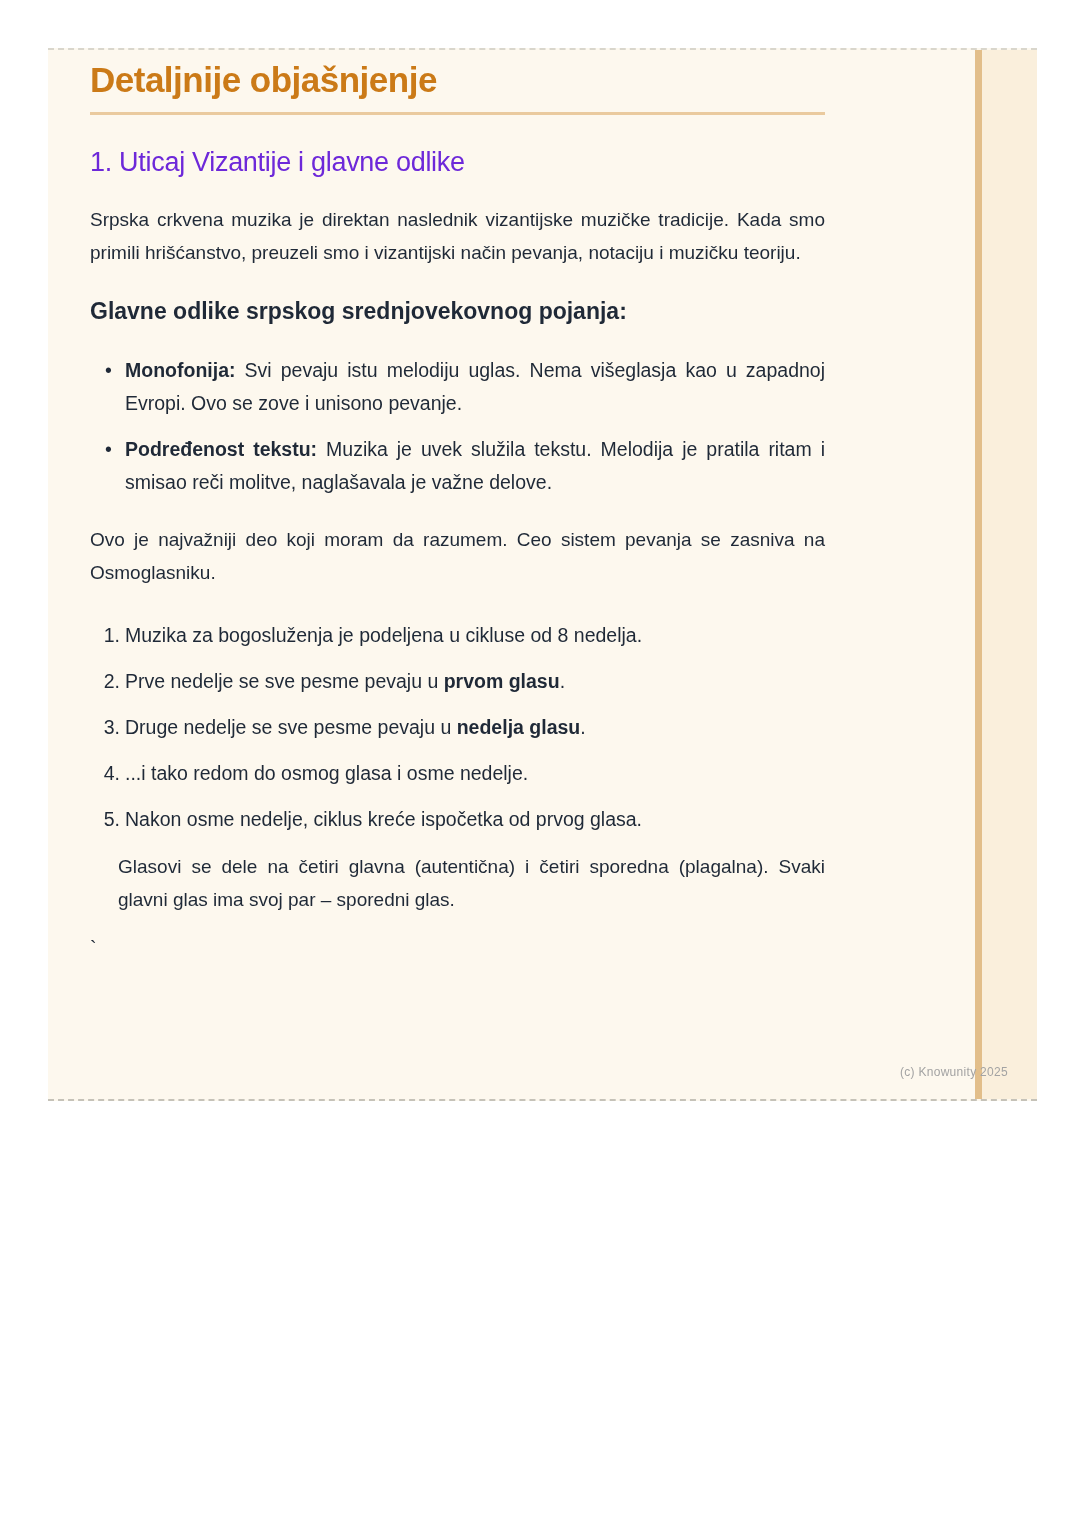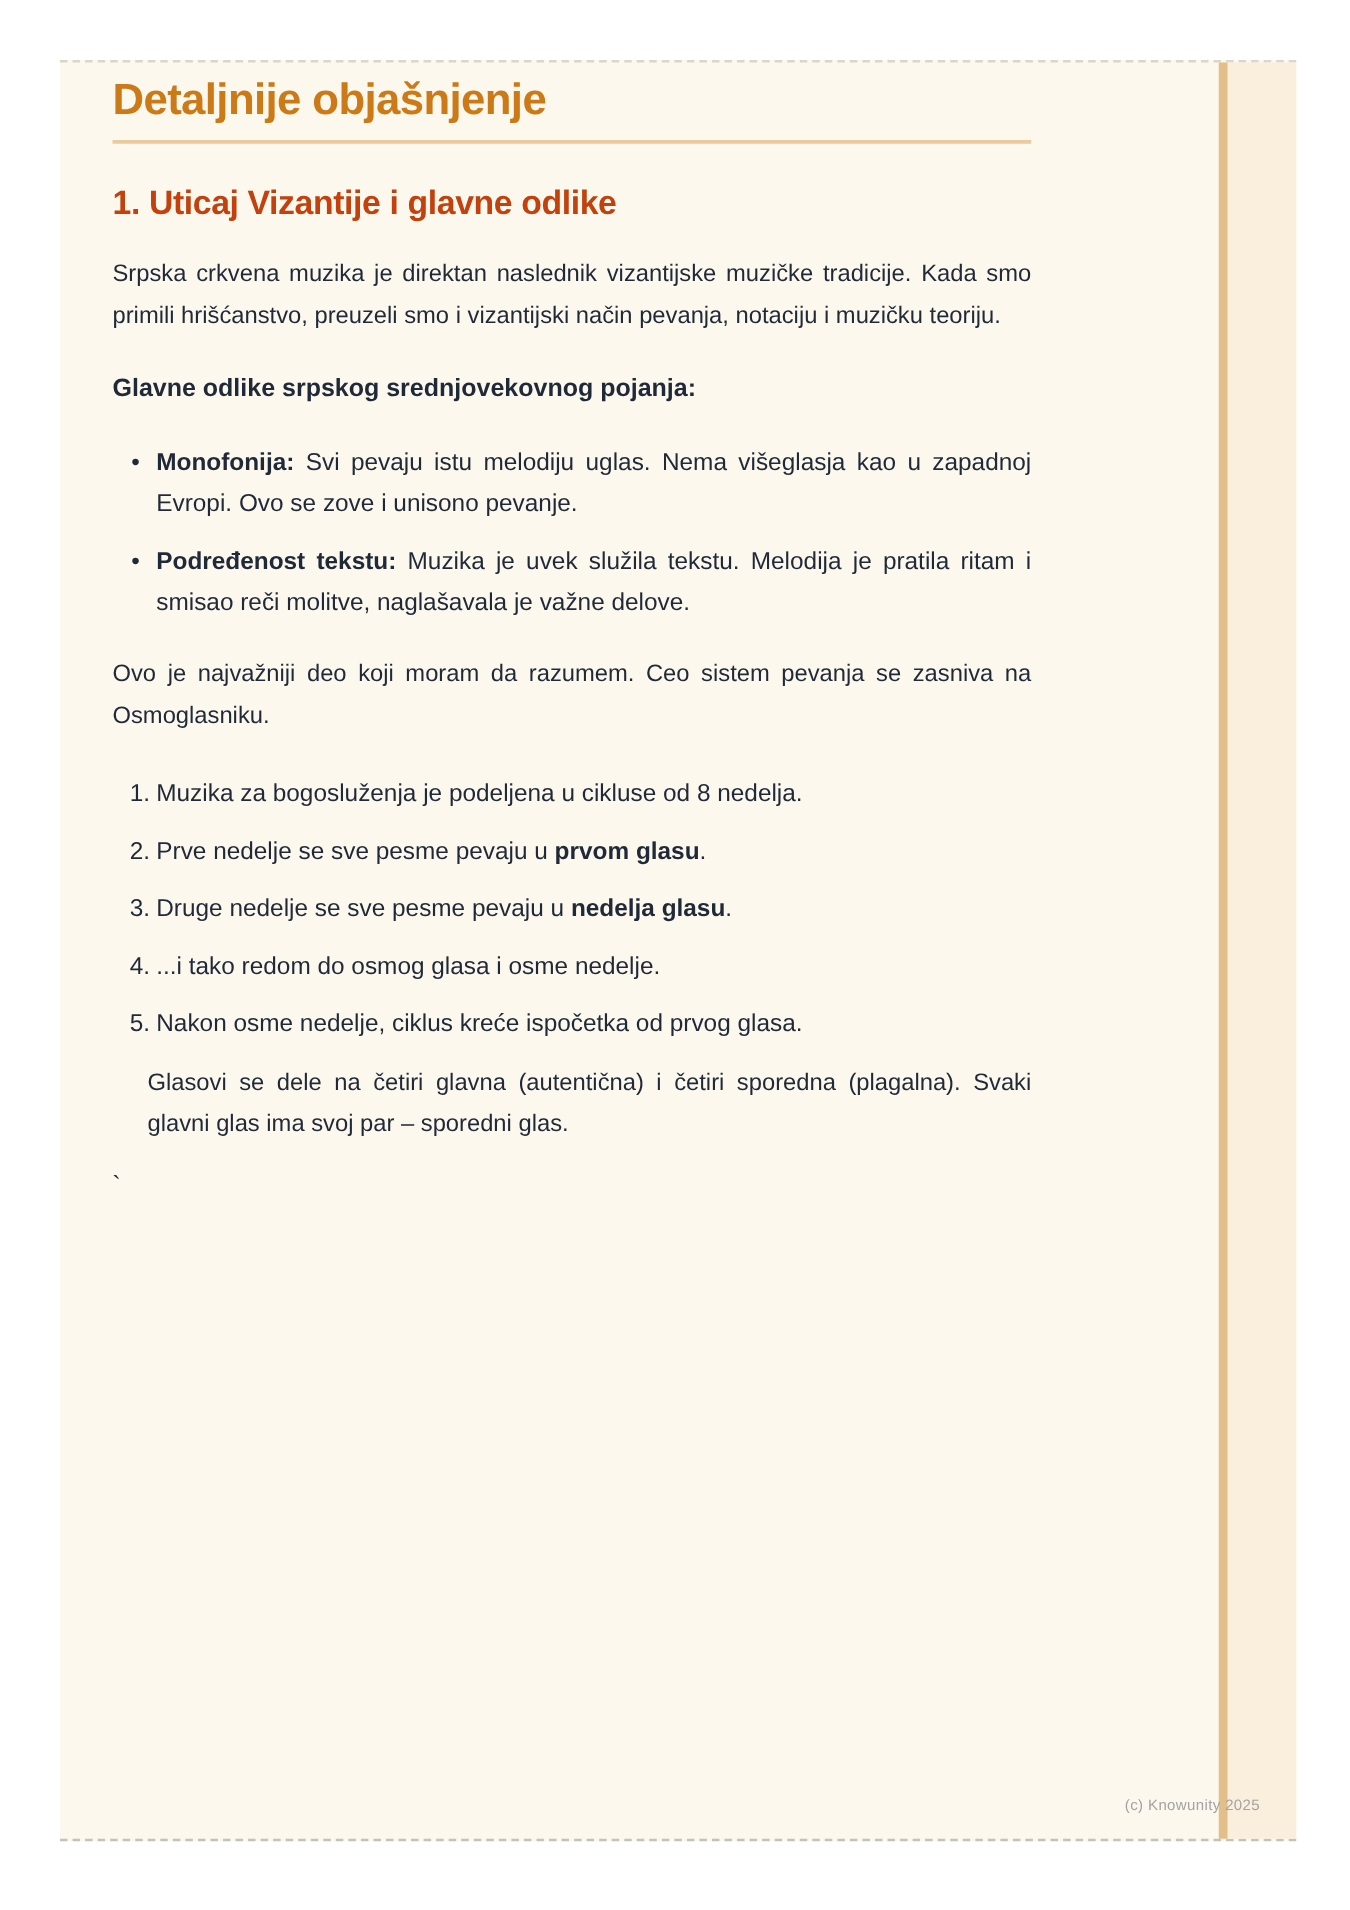--- a/index.html
+++ b/index.html
@@ -2,21 +2,21 @@
 <html><head>
 <meta charset="utf-8">
 <style>
   html,body{margin:0;padding:0;}
   body{
     width:1080px;height:1528px;position:relative;background:#ffffff;
     font-family:"Liberation Sans", sans-serif;color:#1F2937;
     -webkit-font-smoothing:antialiased;
   }
   .page{
-    position:absolute;left:48px;top:48px;width:989px;height:1425px;
+    position:absolute;left:48px;top:48px;width:989px;height:1053px;
     background:#FDF8EE;
     border-top:2px dashed rgba(150,150,140,0.35);
     border-bottom:2px dashed rgba(130,130,120,0.45);
     box-sizing:border-box;
   }
   .side-stripe{
     position:absolute;top:0;right:0;bottom:0;width:55px;
     background:#FAEFDC;border-left:7px solid #E2BE8A;z-index:1;
   }
   .content{
@@ -24,28 +24,28 @@
   }
   h1.page-title{
     margin:0;padding-top:8px;font-size:35px;line-height:44px;
     font-weight:bold;color:#CB7A17;letter-spacing:-0.5px;
   }
   .title-divider{
     border:none;height:3px;background:#EACA9E;margin:10px 0 0 0;width:735px;
   }
   h2.section-heading{
     margin:30px 0 0 0;font-size:27px;line-height:34px;
-    font-weight:bold;color:#c2410c;letter-spacing:-0.3px;
+    font-weight:normal;color:#6d28d9;letter-spacing:-0.3px;
   }
   p.body-text{
     margin:24px 0 0 0;font-size:19px;line-height:33px;
     text-align:justify;color:#1F2937;
   }
   p.subhead{
-    margin:26px 0 0 0;font-size:20px;line-height:33px;font-weight:bold;color:#1F2937;
+    margin:26px 0 0 0;font-size:23px;line-height:33px;font-weight:bold;color:#1F2937;
   }
   ul.features{
     list-style:none;margin:26px 0 0 0;padding:0 0 0 35px;
   }
   ul.features li{
     position:relative;font-size:19.5px;line-height:33px;margin-bottom:13px;
     text-align:justify;
   }
   ul.features li::before{
     content:"\2022";position:absolute;left:-20px;top:0;

